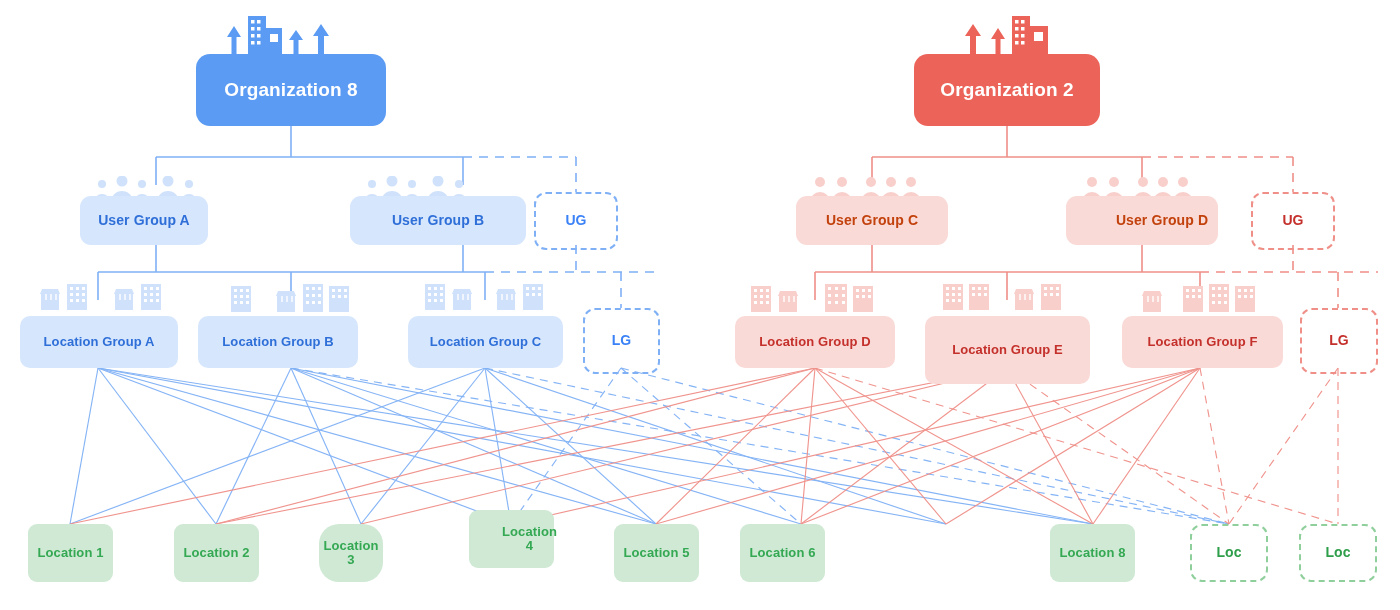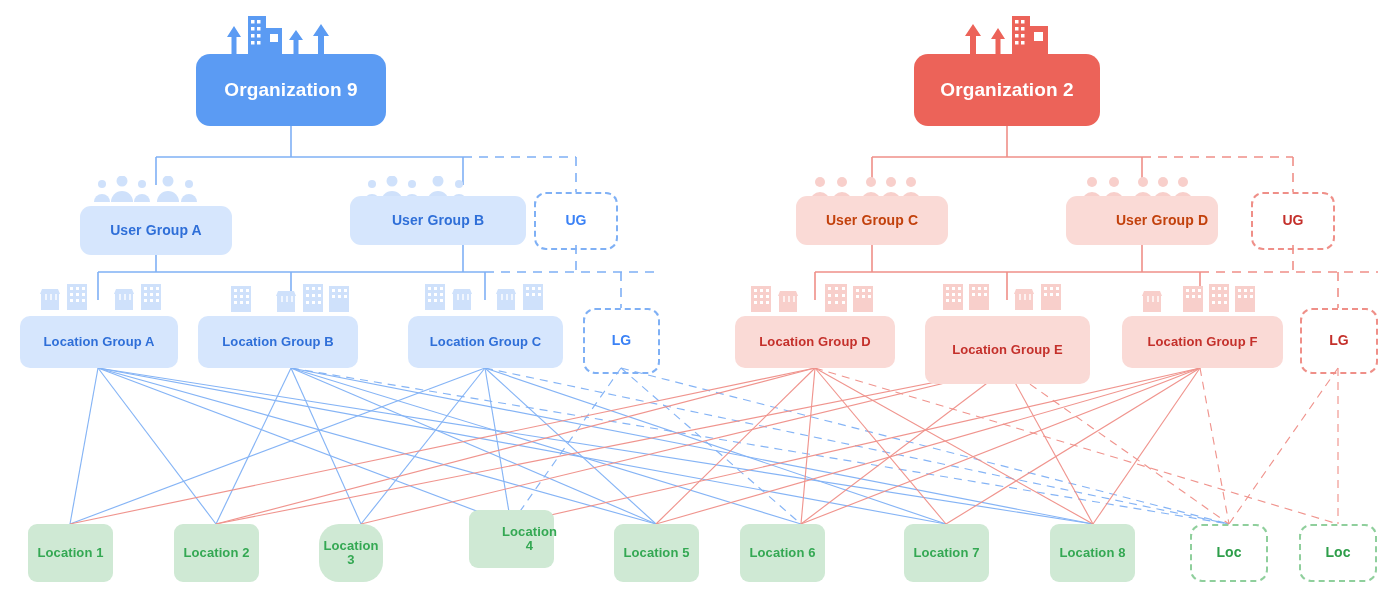--- a/index.html
+++ b/index.html
@@ -153,21 +153,21 @@
         </g>
       </svg>
     <svg width="20" height="30" viewBox="0 0 20 30">
         <path d="M10 2 L17 12 L12.5 12 L12.5 30 L7.5 30 L7.5 12 L3 12 Z" fill="#5b9bf3"></path>
       </svg>
     <svg width="22" height="36" viewBox="0 0 22 36">
         <path d="M11 2 L19 14 L14 14 L14 36 L8 36 L8 14 L3 14 Z" fill="#5b9bf3"></path>
       </svg>
   </div>
   <div class="node org blue" style="left:196px;top:54px;width:190px;height:72px;">
-    <span>Organization 9</span>
+    <span>Organization 8</span>
   </div>
 
   <div class="icons" style="left:962px;top:16px;height:42px;">
     <svg width="22" height="36" viewBox="0 0 22 36">
         <path d="M11 2 L19 14 L14 14 L14 36 L8 36 L8 14 L3 14 Z" fill="#ec6359"></path>
       </svg>
     <svg width="20" height="32" viewBox="0 0 20 32">
         <path d="M10 2 L17 13 L12.5 13 L12.5 32 L7.5 32 L7.5 13 L3 13 Z" fill="#ec6359"></path>
       </svg>
     <svg width="36" height="42" viewBox="0 0 36 42">
@@ -203,21 +203,21 @@
       </svg>
     <svg width="44" height="26" viewBox="0 0 44 26">
         <g fill="#cfe1fb">
           <circle cx="12" cy="5" r="5.5"></circle>
           <circle cx="33" cy="8" r="4"></circle>
           <path d="M1 26 a11 11 0 0 1 22 0 z"></path>
           <path d="M25 26 a8 8 0 0 1 16 0 z"></path>
         </g>
       </svg>
   </div>
-  <div class="node ug blue" style="left:80px;top:206px;width:152px;height:49px;">
+  <div class="node ug blue" style="left:80px;top:196px;width:128px;height:49px;">
     <span>User Group A</span>
   </div>
 
   <div class="icons" style="left:362px;top:176px;">
     <svg width="60" height="26" viewBox="0 0 60 26">
         <g fill="#cfe1fb">
           <circle cx="10" cy="8" r="4"></circle>
           <circle cx="30" cy="5" r="5.5"></circle>
           <circle cx="50" cy="8" r="4"></circle>
           <path d="M2 26 a8 8 0 0 1 16 0 z"></path>
@@ -630,23 +630,20 @@
   </div>
   <div class="node loc" style="left:469px;top:510px;width:85px;height:58px;padding-left:36px;">
     <span>Location 4</span>
   </div>
   <div class="node loc" style="left:614px;top:524px;width:85px;height:58px;">
     <span>Location 5</span>
   </div>
   <div class="node loc" style="left:740px;top:524px;width:85px;height:58px;">
     <span>Location 6</span>
   </div>
-  <div class="node loc" style="left:904px;top:524px;width:85px;height:58px;">
-    <span>Location 7</span>
-  </div>
   <div class="node loc" style="left:1050px;top:524px;width:85px;height:58px;">
     <span>Location 8</span>
   </div>
 
   <div class="node ghost green" style="left:1190px;top:524px;width:78px;height:58px;">
     <span>Loc</span>
   </div>
   <div class="node ghost green" style="left:1299px;top:524px;width:78px;height:58px;">
     <span>Loc</span>
   </div>

